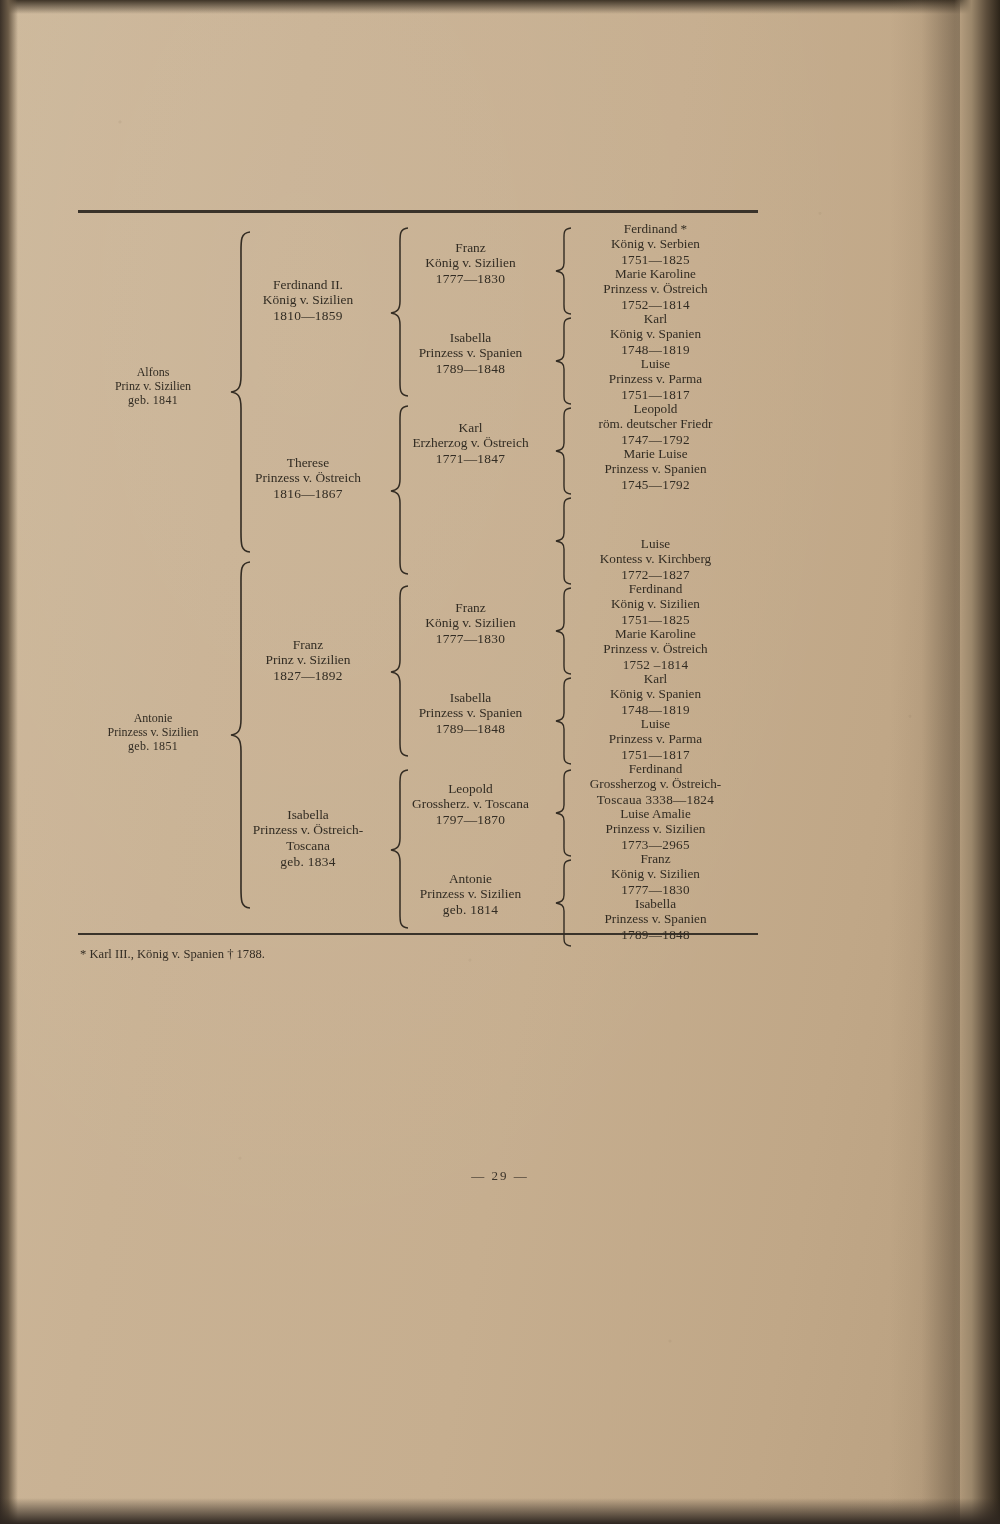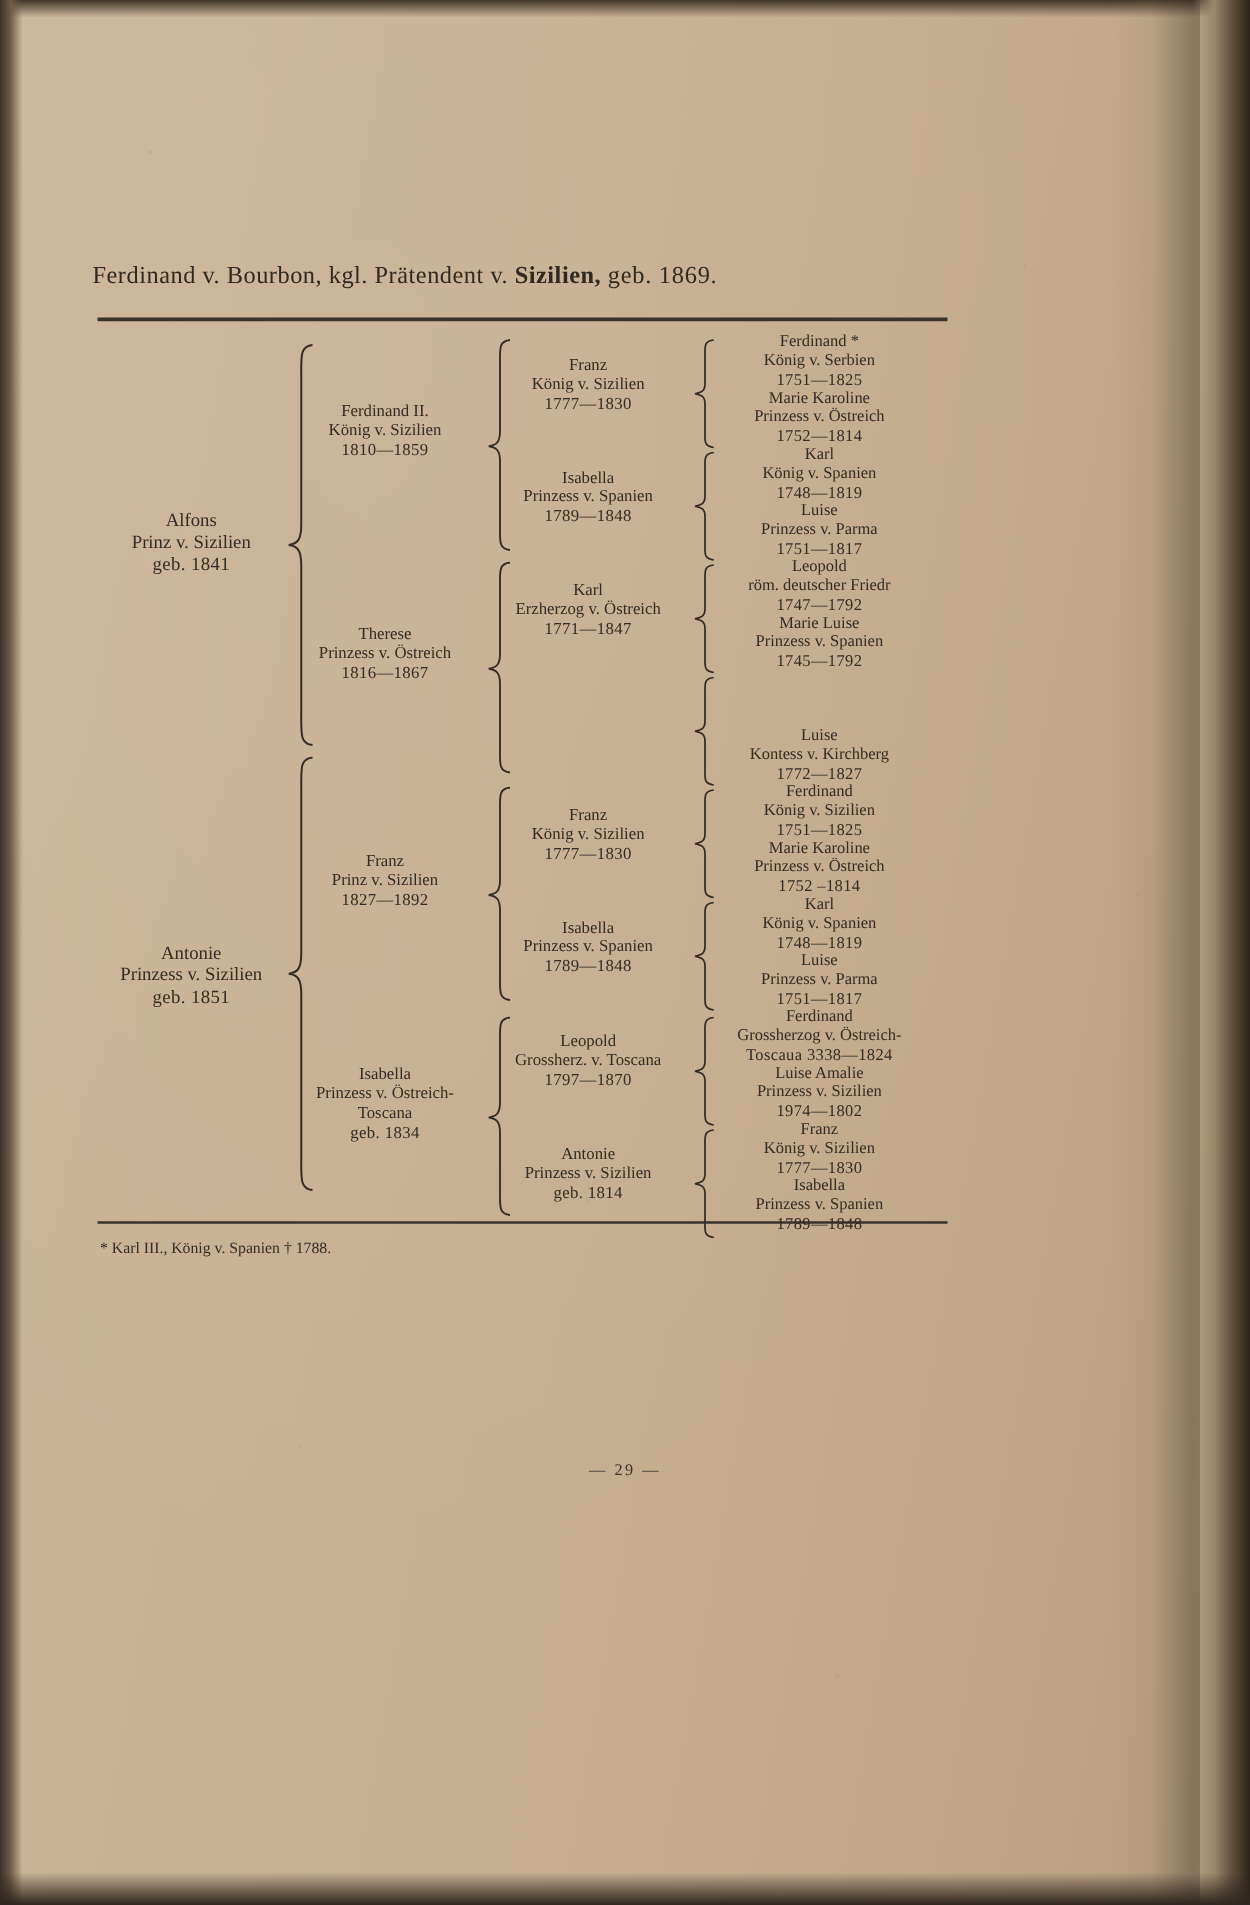--- a/index.html
+++ b/index.html
@@ -107,21 +107,21 @@
     left: 0;
     width: 100%;
     text-align: center;
     line-height: 1.19;
     font-size: 13.2px;
     color: #322c23;
   }
   .cell .ln { display: block; white-space: nowrap; }
   .cell .yr { letter-spacing: .3px; }
 
-  .c1 { font-size: 15px; }
+  .c1 { font-size: 12px; }
   .c2 { font-size: 13.4px; }
   .c3 { font-size: 13.4px; }
   .c4 { font-size: 13.2px; }
 
   
   .brace {
     position: absolute;
     pointer-events: none;
   }
   .brace svg { display: block; }
@@ -144,25 +144,20 @@
   }
 </style>
 </head>
 <body>
 
 <div id="page">
   <div id="speckle"></div>
 
   <div id="content">
 
-    <div id="heading">
-      <span>Ferdinand v. Bourbon, kgl. Prätendent v.</span>
-      <span class="bold">Sizilien,</span>
-      <span class="num">geb. 1869.</span>
-    </div>
 
     <div class="rule top"></div>
 
     <div id="tree">
 
       <div class="brace" style="left:152px; top:18px;">
         <svg width="22" height="322" viewBox="0 0 22 322">
           <path d="M20 1 C10 2, 11 10, 11 26 L11 145 C11 157, 8 160, 1 161 C8 162, 11 165, 11 177 L11 296 C11 312, 10 320, 20 321" fill="none" stroke="#332c23" stroke-width="1.6"></path>
         </svg>
       </div>
@@ -367,21 +362,21 @@
           <span class="ln yr">1751—1817</span>
         </div>
         <div class="cell c4" style="top:548px;">
           <span class="ln">Ferdinand</span>
           <span class="ln">Grossherzog v. Östreich-</span>
           <span class="ln yr">Toscaua 3338—1824</span>
         </div>
         <div class="cell c4" style="top:593px;">
           <span class="ln">Luise Amalie</span>
           <span class="ln">Prinzess v. Sizilien</span>
-          <span class="ln yr">1974—1802</span>
+          <span class="ln yr">1773—2965</span>
         </div>
         <div class="cell c4" style="top:638px;">
           <span class="ln">Franz</span>
           <span class="ln">König v. Sizilien</span>
           <span class="ln yr">1777—1830</span>
         </div>
         <div class="cell c4" style="top:683px;">
           <span class="ln">Isabella</span>
           <span class="ln">Prinzess v. Spanien</span>
           <span class="ln yr">1789—1848</span>

